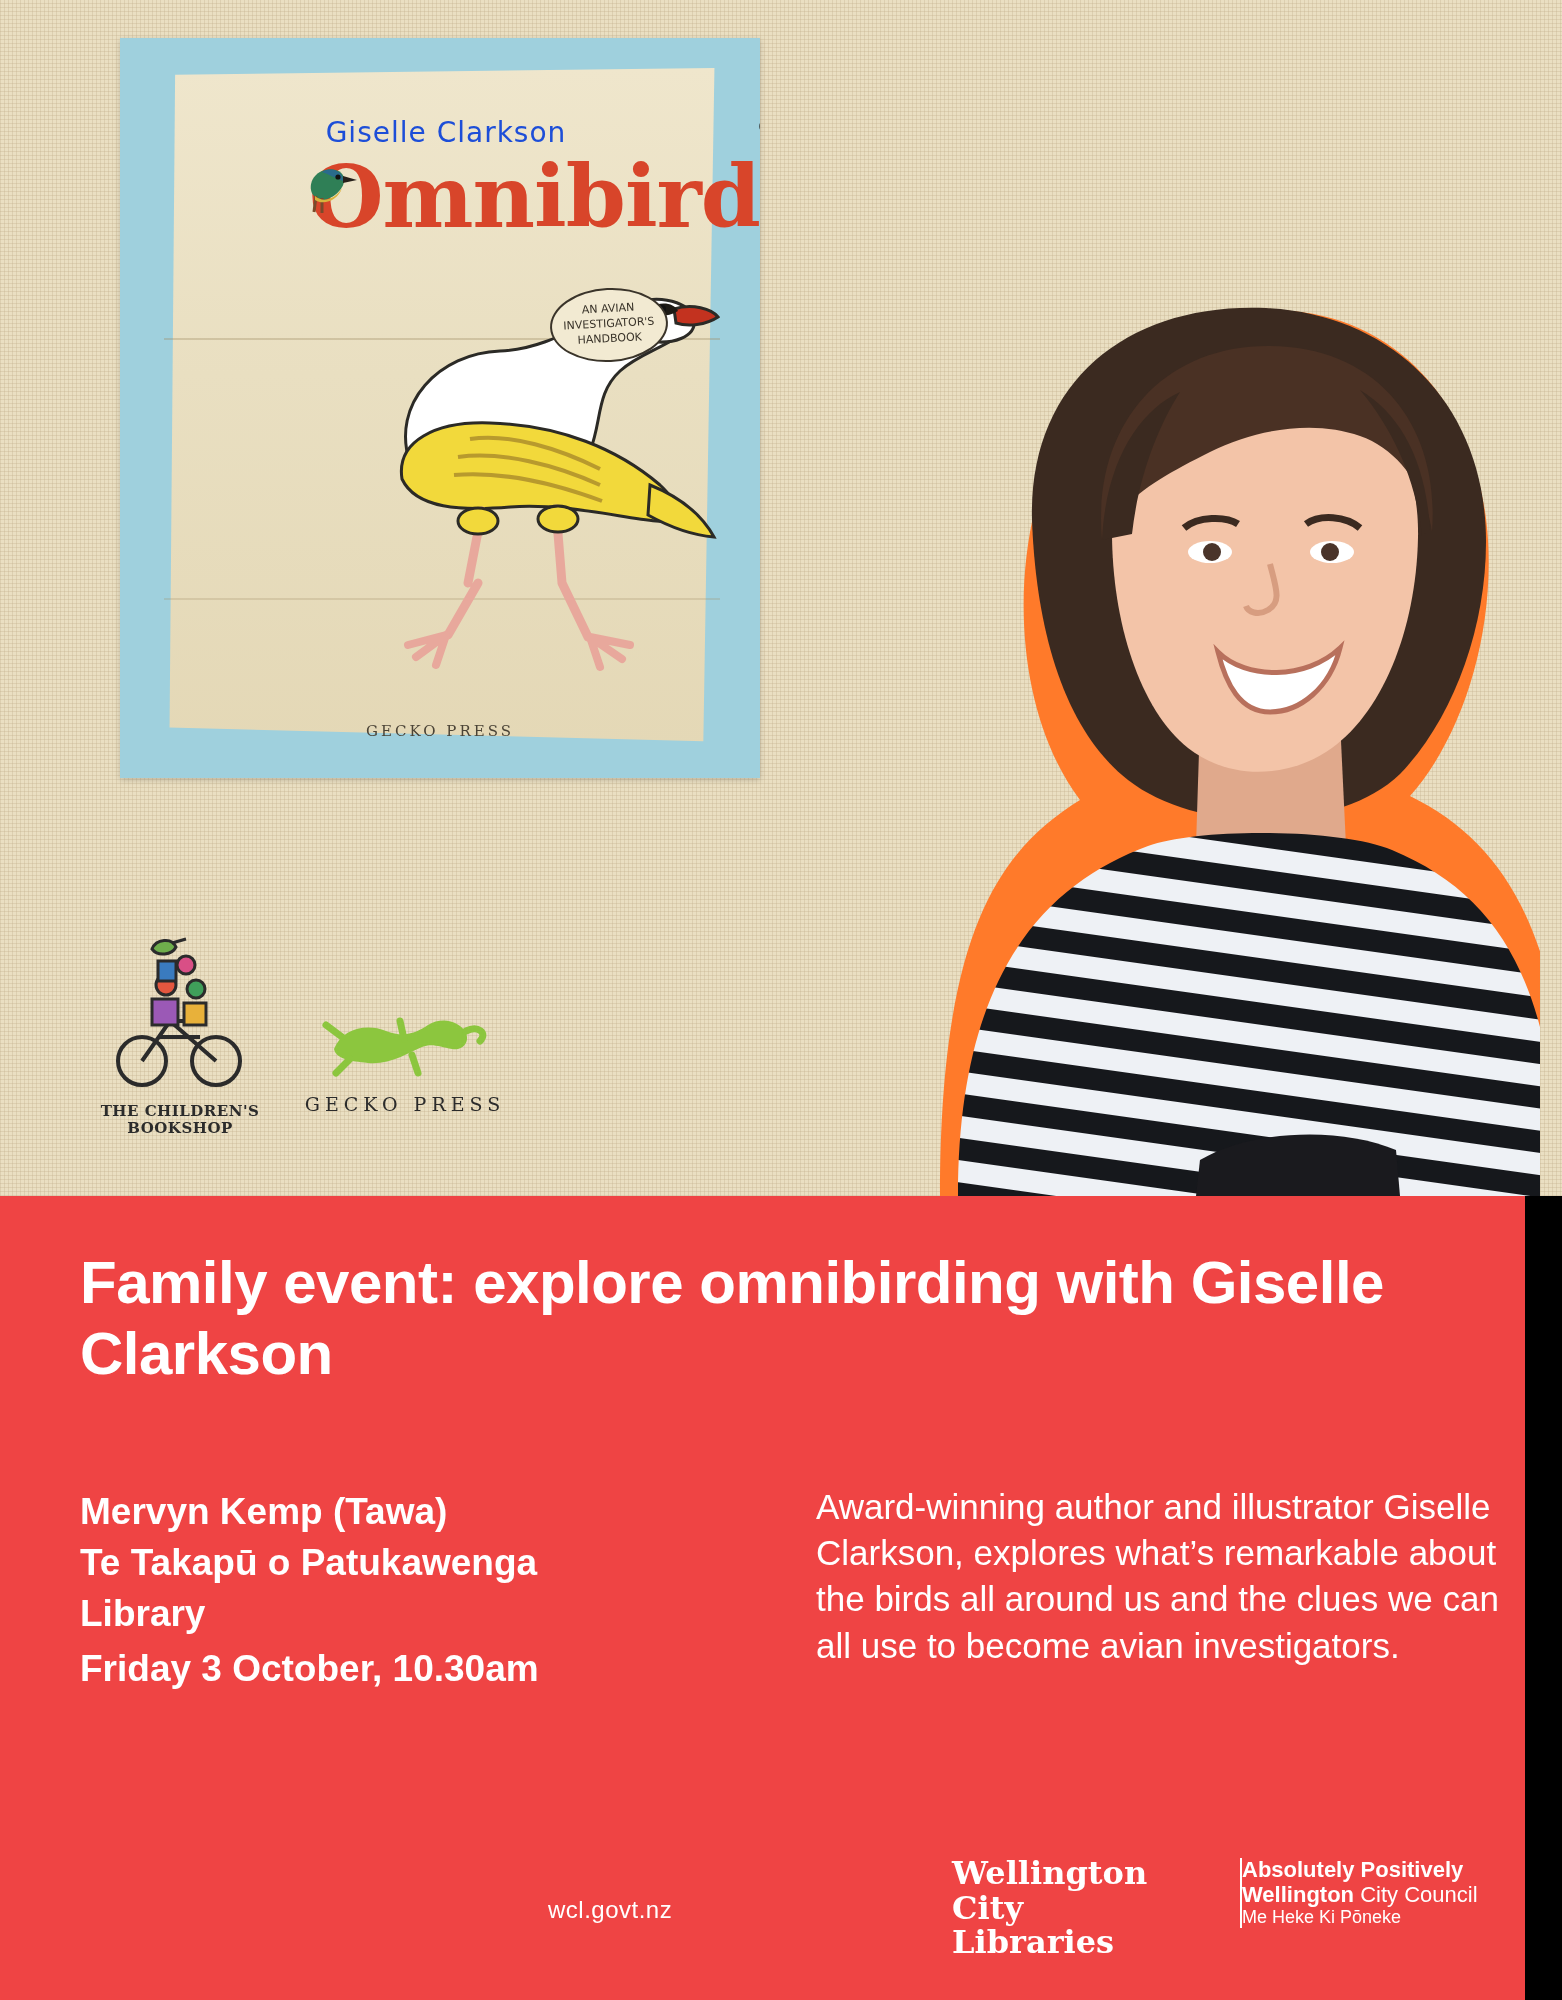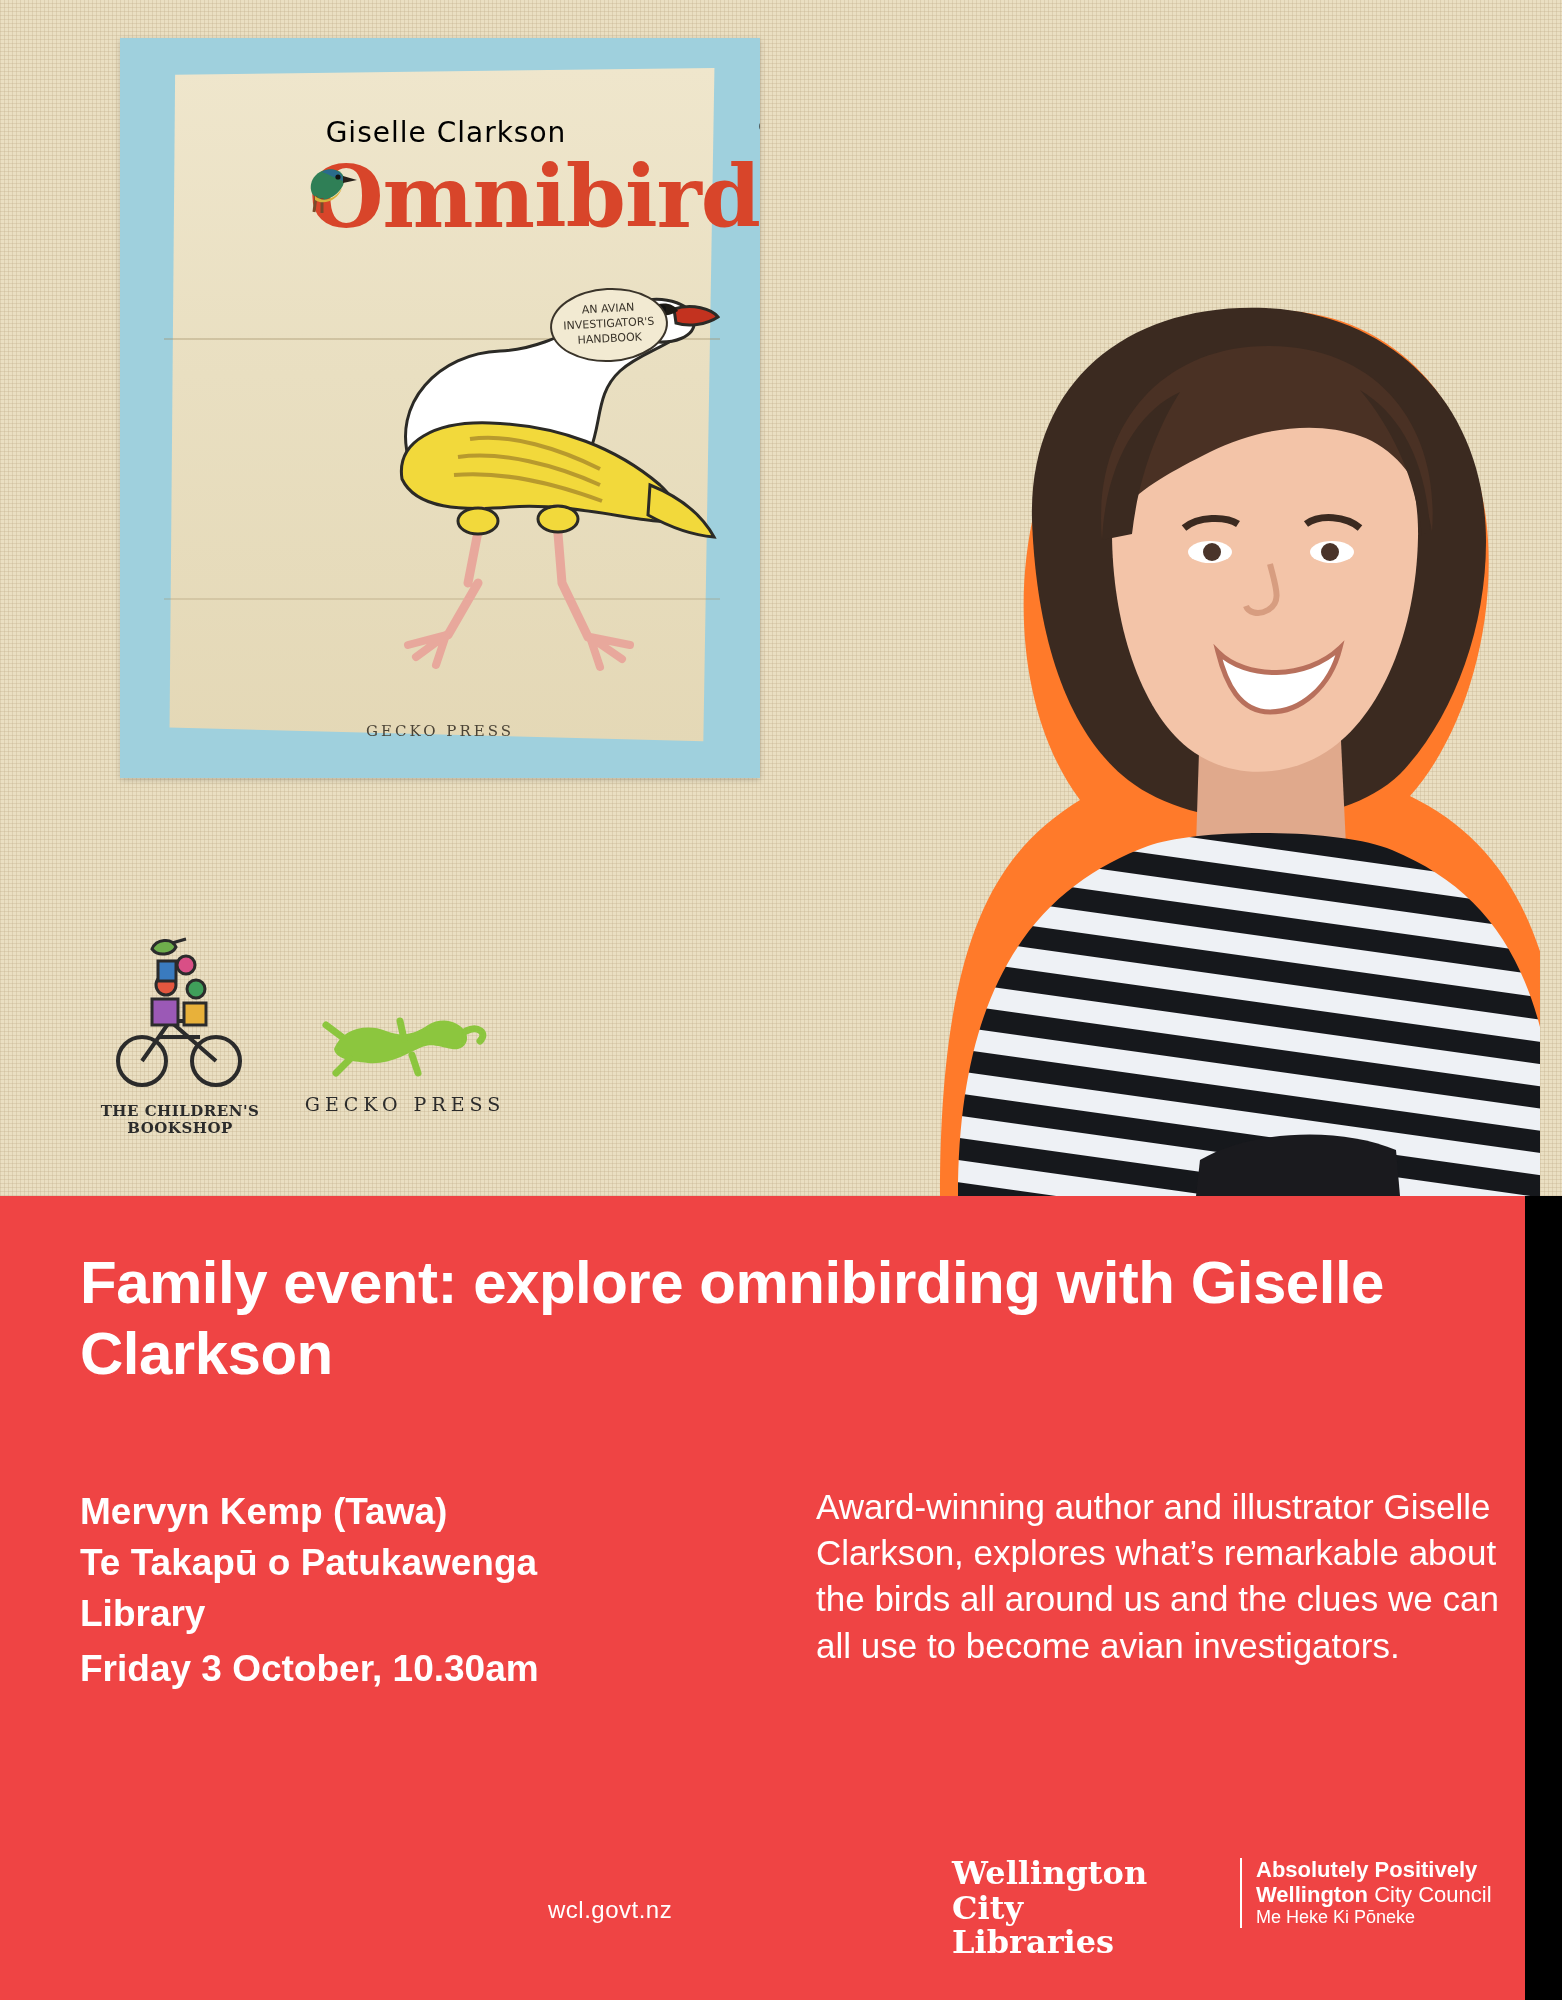--- a/index.html
+++ b/index.html
@@ -37,21 +37,21 @@
     position:absolute; left:44px; top:300px; width:556px; height:2px;
     background:rgba(160,140,100,.35);
   }
   .paper-fold2 {
     position:absolute; left:44px; top:560px; width:556px; height:2px;
     background:rgba(160,140,100,.25);
   }
   .book-author {
     position:absolute; left:12px; right:0; top:78px; text-align:center;
     font-family:"DejaVu Sans", sans-serif;
-    font-size:28px; color:#000000; letter-spacing:1px;
+    font-size:28px; color:#1d4ed8; letter-spacing:1px;
   }
   .book-title {
     position:absolute; left:0; right:0; top:108px; text-align:right;
     font-family:"DejaVu Serif", serif; font-weight:bold;
     font-size:86px; color:#d8452a; letter-spacing:-1px;
   }
   .bird-icon-title {
     position:absolute; left:182px; top:118px; width:56px; height:62px;
   }
   .book-bubble {
@@ -113,21 +113,21 @@
     position:absolute; left:548px; top:700px;
     font-size:24px; letter-spacing:.5px;
   }
   .wcl-logo {
     position:absolute; left:952px; top:660px; width:240px;
     font-size:32px; font-weight:bold; line-height:1.08;
     font-family:"DejaVu Serif", serif;
   }
   .council {
     position:absolute; left:1240px; top:662px; width:250px;
-    border-left:2px solid #fff; padding-left:14px;
+    border-left:2px solid #fff; 
   }
   .council .l1 { font-size:22px; font-weight:bold; line-height:1.12; }
   .council .l2 { font-size:22px; line-height:1.12; }
   .council .l2 b { font-weight:bold; }
   .council .l3 { font-size:18px; }
 </style>
 </head>
 <body>
 
 <div class="poster">

